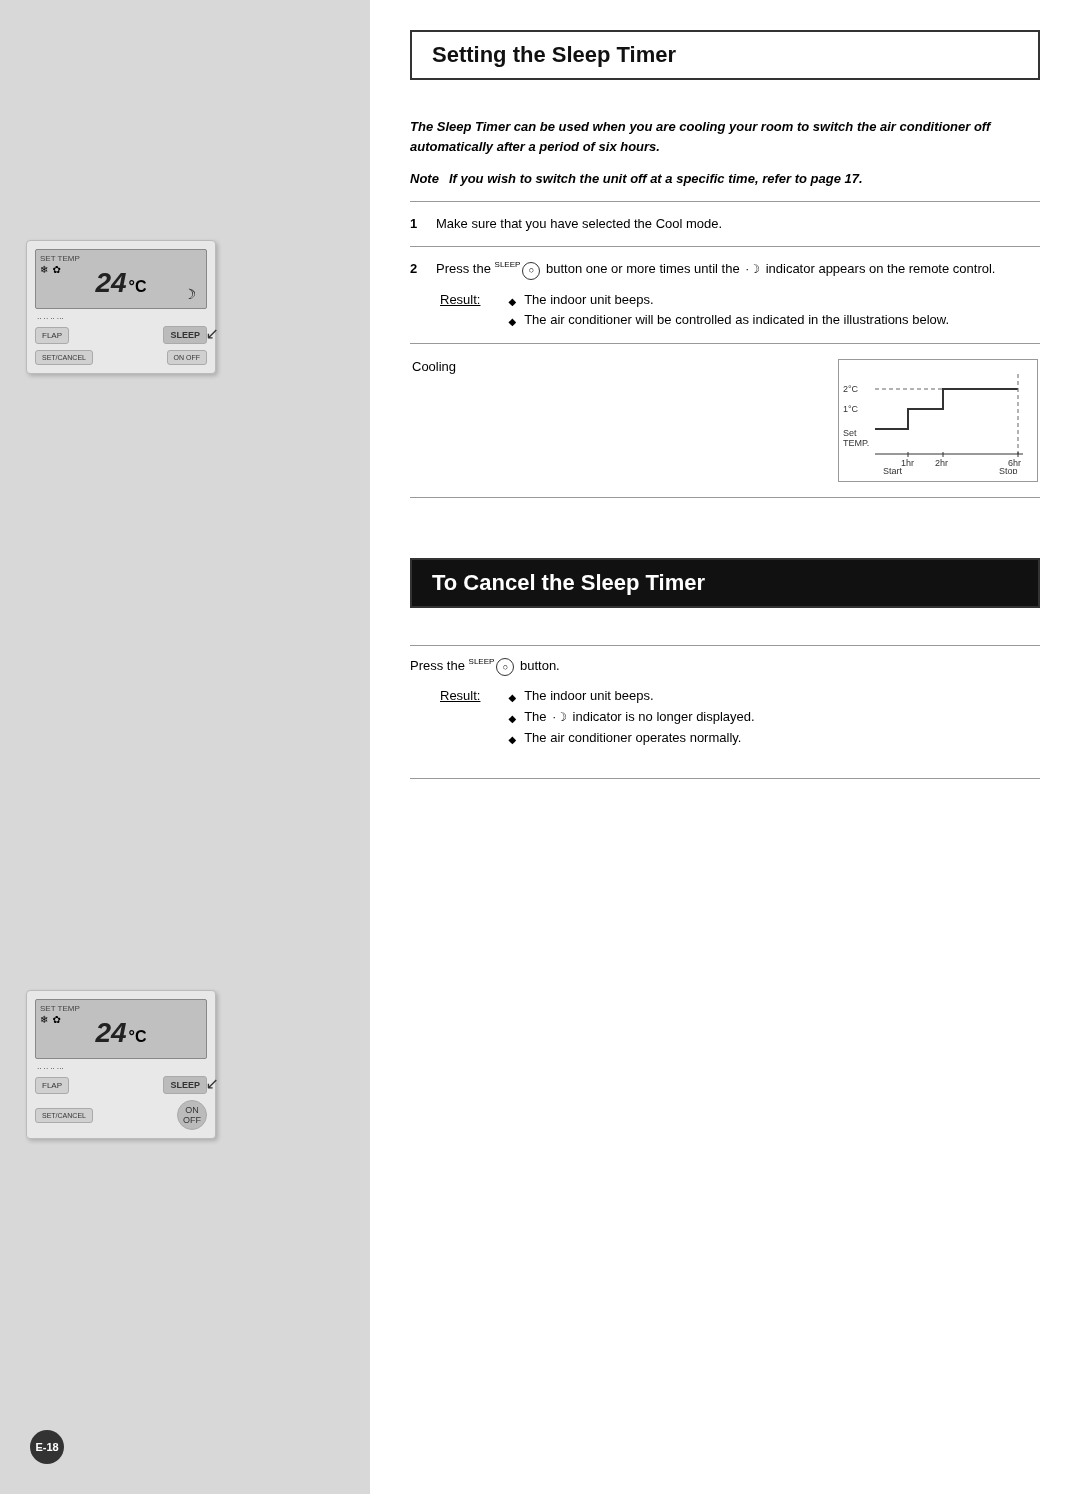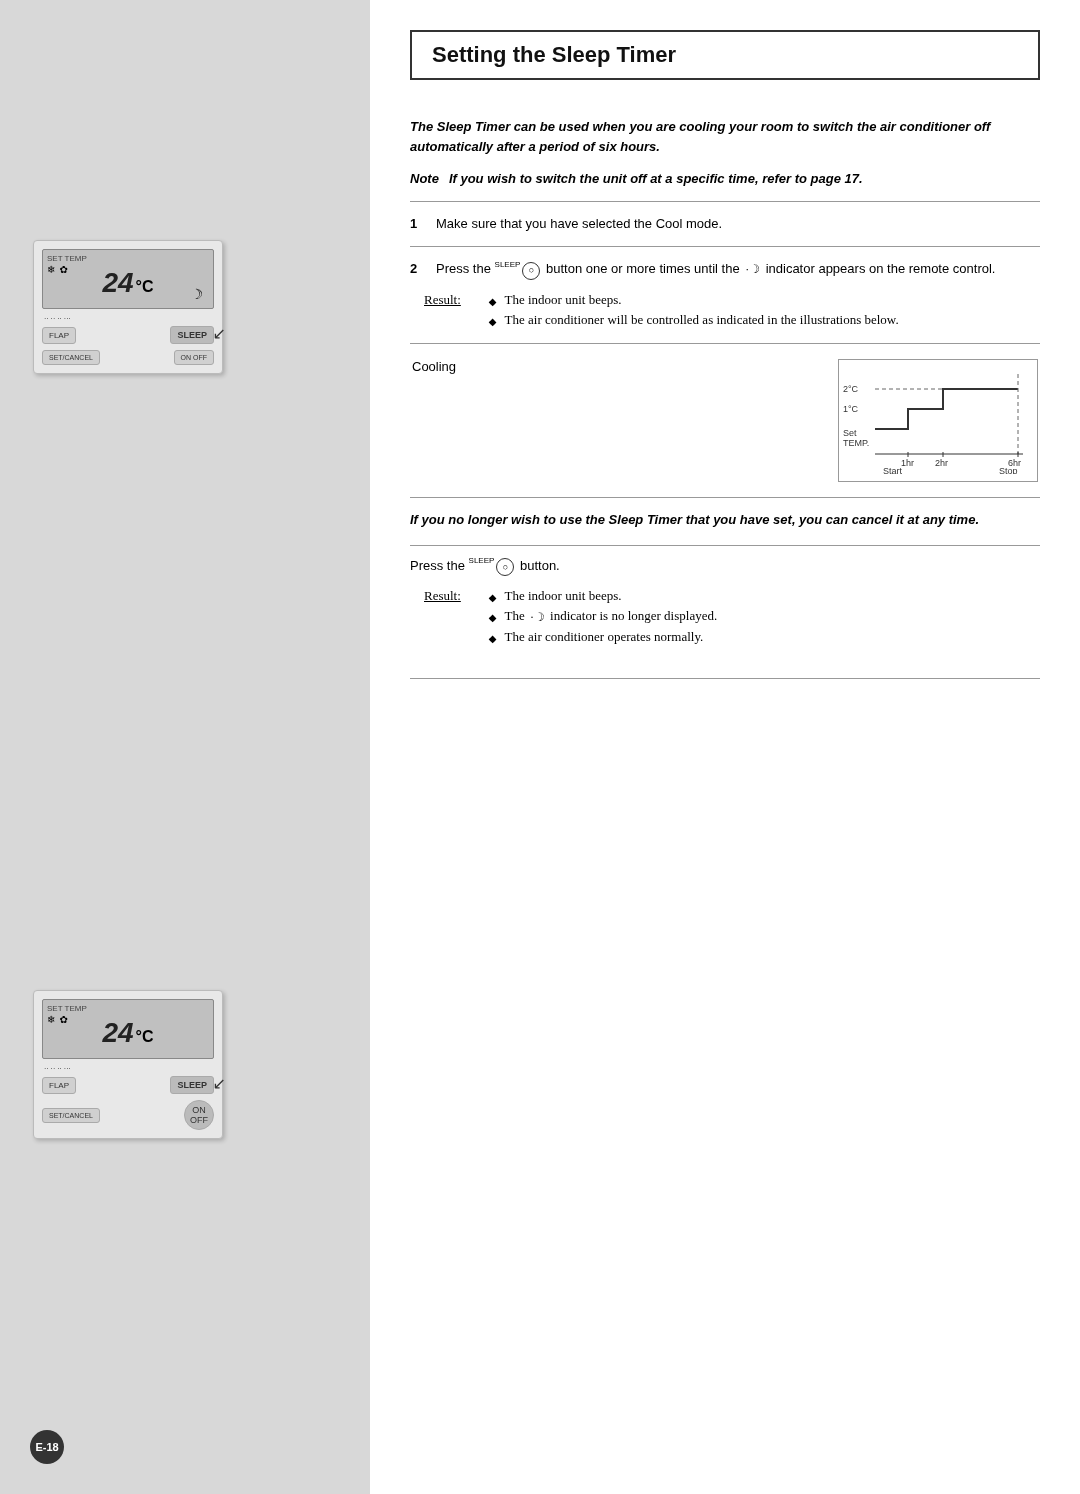--- a/index.html
+++ b/index.html
@@ -95,23 +95,22 @@
     }
     .step-num {
       font-weight: bold;
       min-width: 16px;
     }
     .step-content {
       flex: 1;
     }
     
     .result-block {
-      margin-left: 14px;
+      margin-left: 30px;
       margin-top: 5px;
-      font-family: Liberation Serif, serif;
     }
     .result-line {
       display: flex;
       gap: 8px;
       font-size: 13px;
       line-height: 1.5;
     }
     .result-label {
       text-decoration: underline;
       white-space: nowrap;
@@ -148,21 +147,21 @@
       margin-right: 10px;
     }
     
     .temp-chart {
       width: 200px;
       flex-shrink: 0;
     }
     
     .remote-img {
       position: absolute;
-      left: 33px;
+      left: 26px;
       width: 200px;
     }
     .remote-img.top {
       top: 240px;
     }
     .remote-img.bottom {
       top: 990px;
     }
     
     .remote {
@@ -445,22 +444,24 @@
           <text x="165" y="102" font-size="9" fill="#333">6hr</text>
 
           <text x="40" y="110" font-size="9" fill="#333">Start</text>
           <text x="156" y="110" font-size="9" fill="#333">Stop</text>
         </svg>
       </div>
     </div>
 
     <hr class="divider">
 
-
-    <p class="intro-bold">If you no longer wish to use the Sleep Timer that you have set, you can cancel it at any time.</p>
+    <div class="section-title-box cancel" style="margin-top:60px;">
+      <h1>To Cancel the Sleep Timer</h1>
+    </div>
+
 
     <hr class="divider">
 
     <p style="font-size:13px;margin:10px 0;">
       <span>Press the</span>
       <span style="display:inline-flex;align-items:center;vertical-align:middle;">
         <span style="font-size:8px;position:relative;top:-6px;">SLEEP</span>
         <span class="sleep-btn-inline">○</span>
       </span>
       <span>button.</span>

